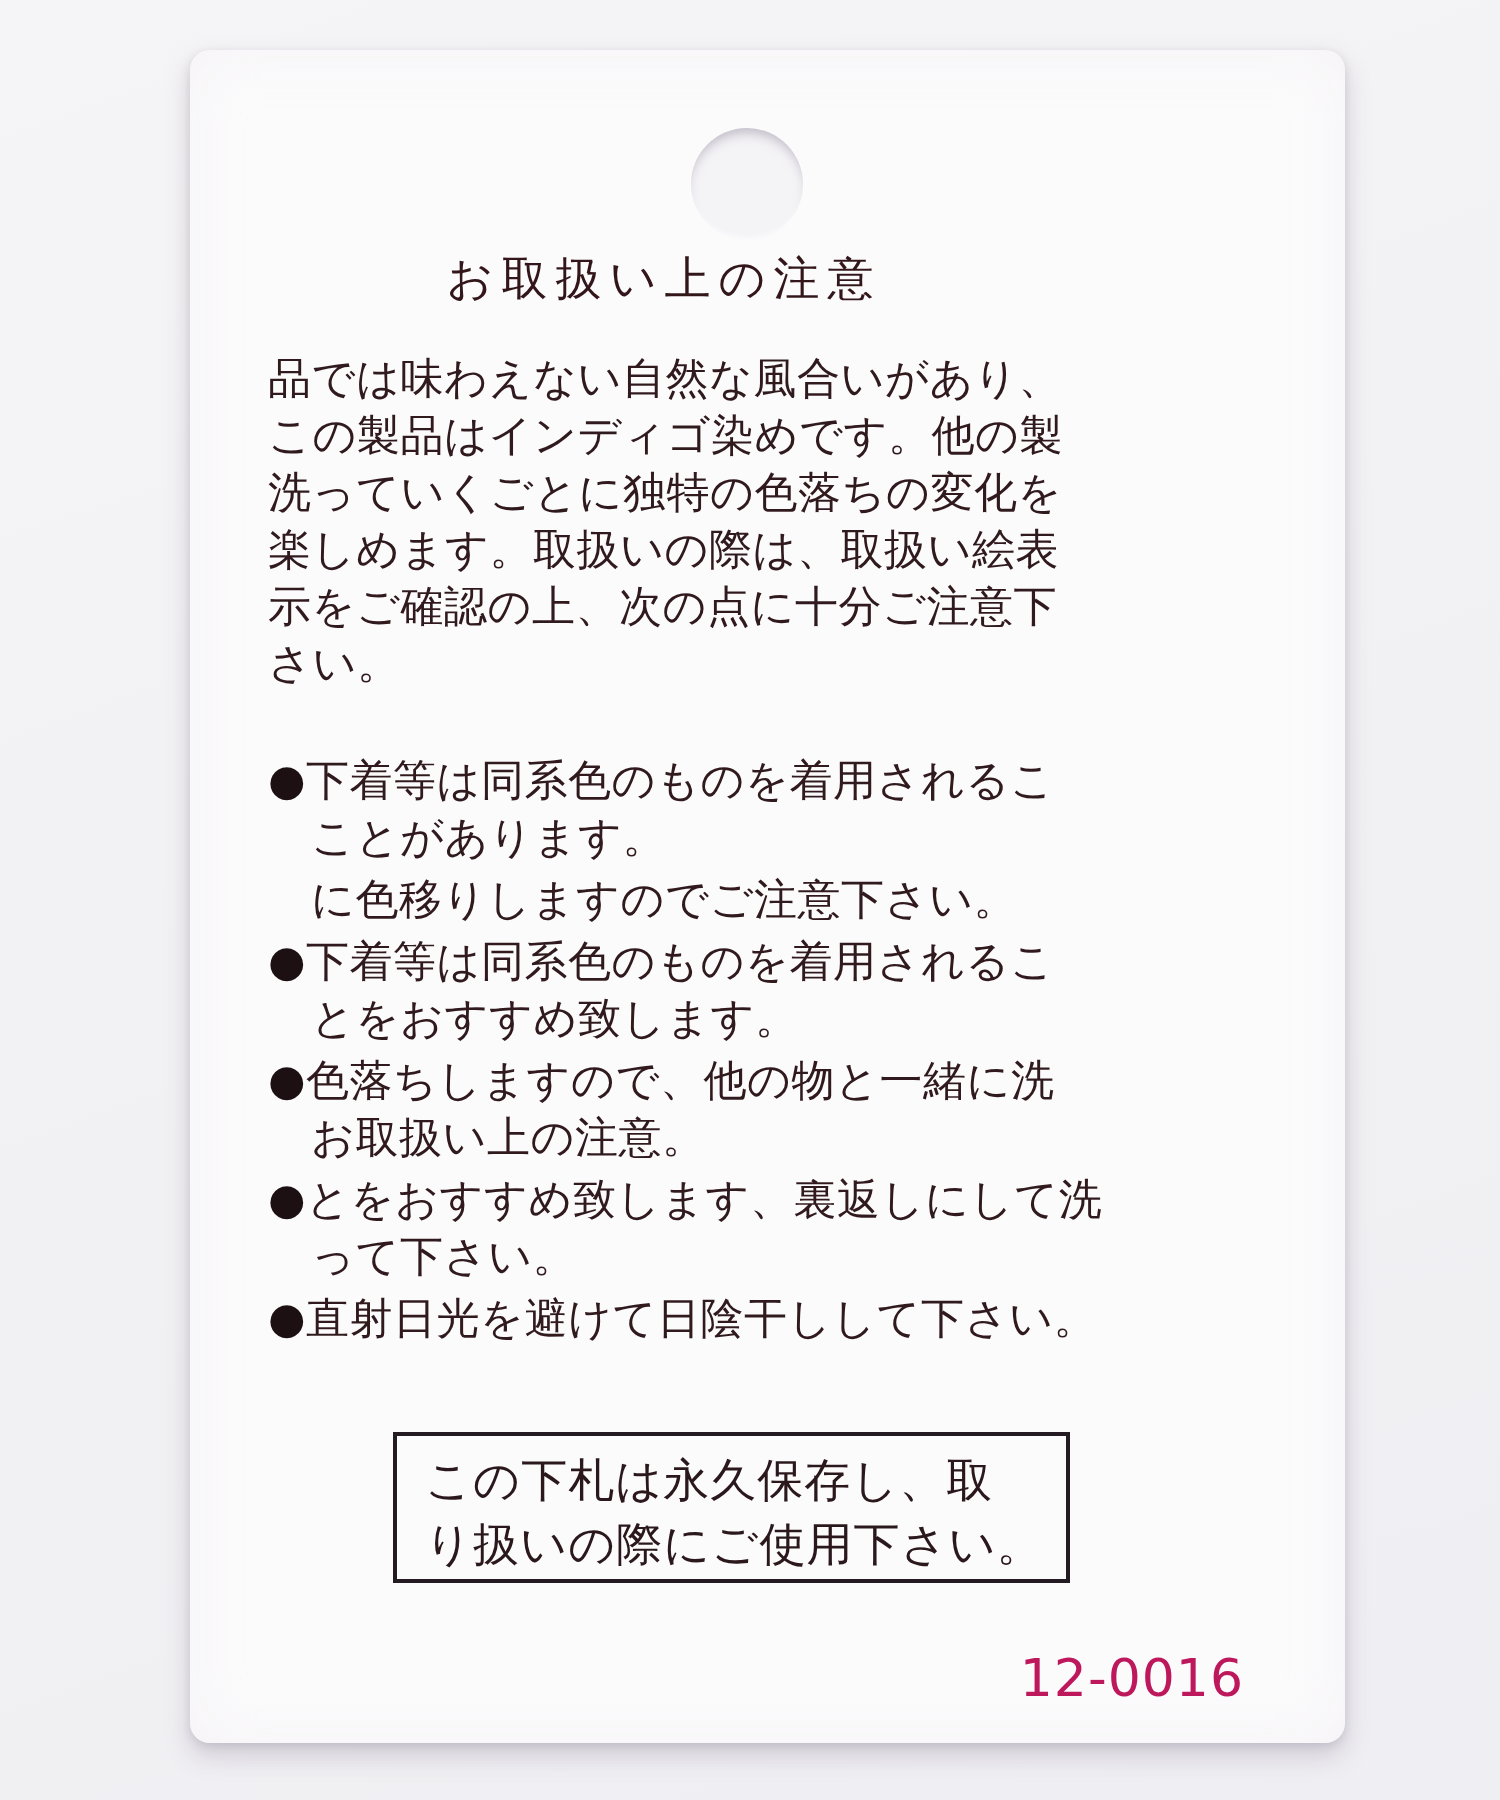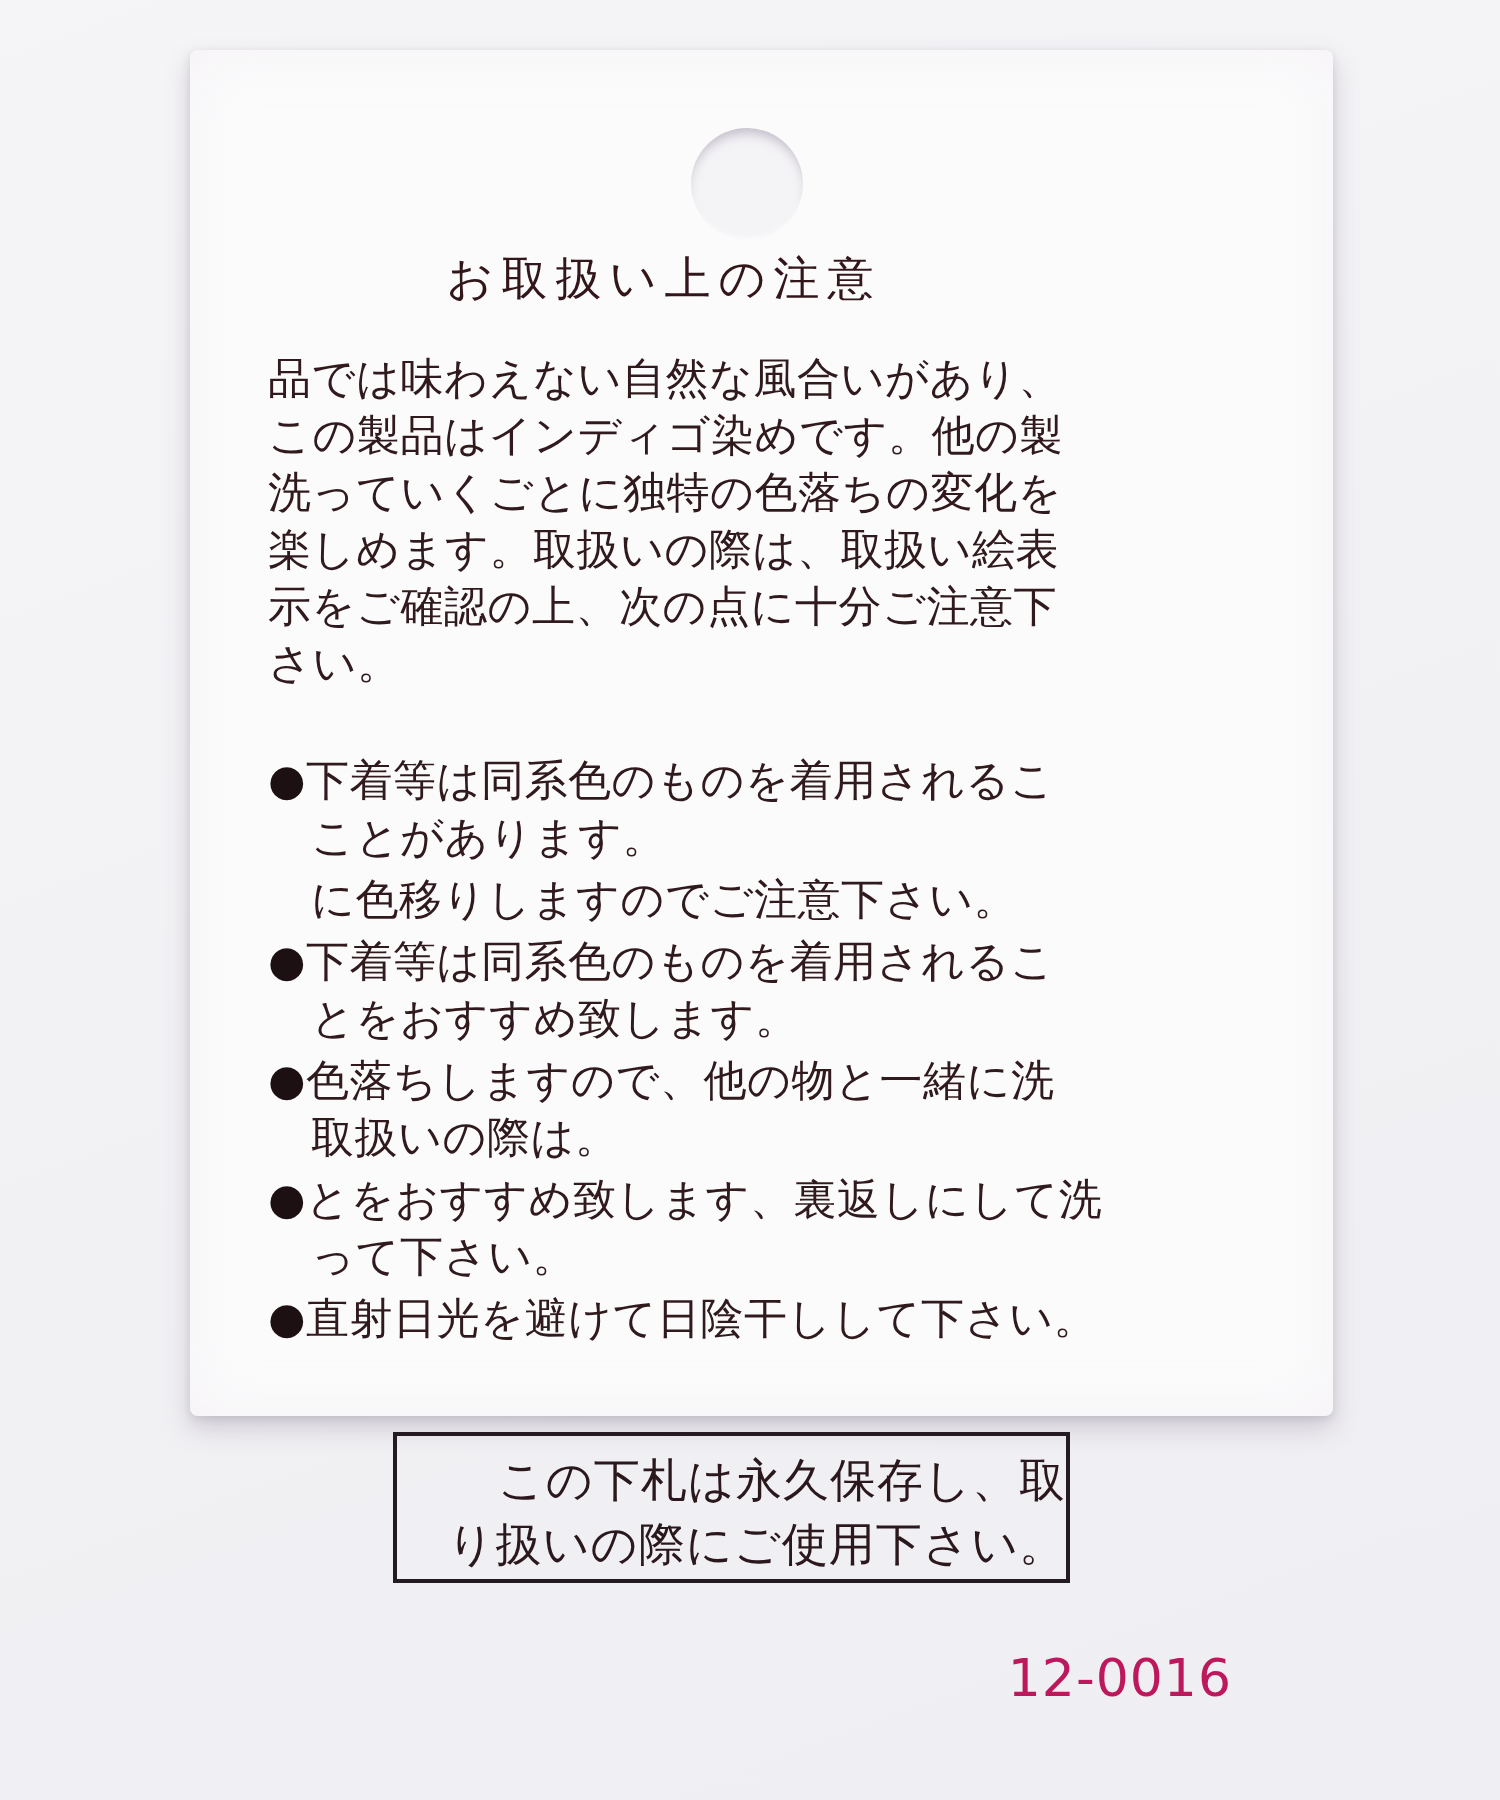--- a/index.html
+++ b/index.html
@@ -13,26 +13,27 @@
     background: #f2f1f4;
     background: linear-gradient(160deg, #f5f4f6 0%, #f1f0f3 55%, #efeef2 100%);
     font-family: "DejaVu Sans", "Liberation Sans", sans-serif;
     overflow: hidden;
   }
   .tag-card {
     position: absolute;
     left: 190px;
     top: 50px;
     width: 1143px;
-    height: 1366px;
+    height: 1693px;
     background: #fcfbfc;
-    border-radius: 8px;
+    border-radius: 20px;
     box-shadow: 0 12px 26px rgba(120,110,132,0.28),
                 0 3px 8px rgba(120,110,132,0.18),
                 inset 0 0 60px rgba(240,238,242,0.6);
+    padding-left: 12px;
   }
   .punch-hole {
     position: absolute;
     left: 501px;
     top: 78px;
     width: 112px;
     height: 112px;
     border-radius: 50%;
     background: #f4f3f6;
     box-shadow: inset 0 9px 11px -4px rgba(148,138,158,0.5),
@@ -82,21 +83,20 @@
     box-sizing: border-box;
     border: 4px solid #241b22;
     padding: 12px 0 0 28px;
     color: #2a181c;
   }
   .notice-line {
     font-size: 46px;
     line-height: 64px;
     white-space: nowrap;
     letter-spacing: 1px;
-    text-align: right;
   }
   .product-code {
     position: absolute;
     right: 101px;
     top: 1598px;
     font-size: 52px;
     letter-spacing: 1px;
     color: #be185d;
   }
 </style>
@@ -129,21 +129,21 @@
       <div class="b-line cont">に色移りしますのでご注意下さい。</div>
     </div>
 
     <div class="bullet">
       <div class="b-line"><span class="dot">●</span><span>下着等は同系色のものを着用されるこ</span></div>
       <div class="b-line cont">とをおすすめ致します。</div>
     </div>
 
     <div class="bullet">
       <div class="b-line"><span class="dot">●</span><span>色落ちしますので、他の物と一緒に洗</span></div>
-      <div class="b-line cont">取扱いの際は。</div>
+      <div class="b-line cont">お取扱い上の注意。</div>
     </div>
 
     <div class="bullet">
       <div class="b-line"><span class="dot">●</span><span>とをおすすめ致します、裏返しにして洗</span></div>
       <div class="b-line cont">って下さい。</div>
     </div>
 
     <div class="bullet">
       <div class="b-line"><span class="dot">●</span><span>直射日光を避けて日陰干しして下さい。</span></div>
     </div>

